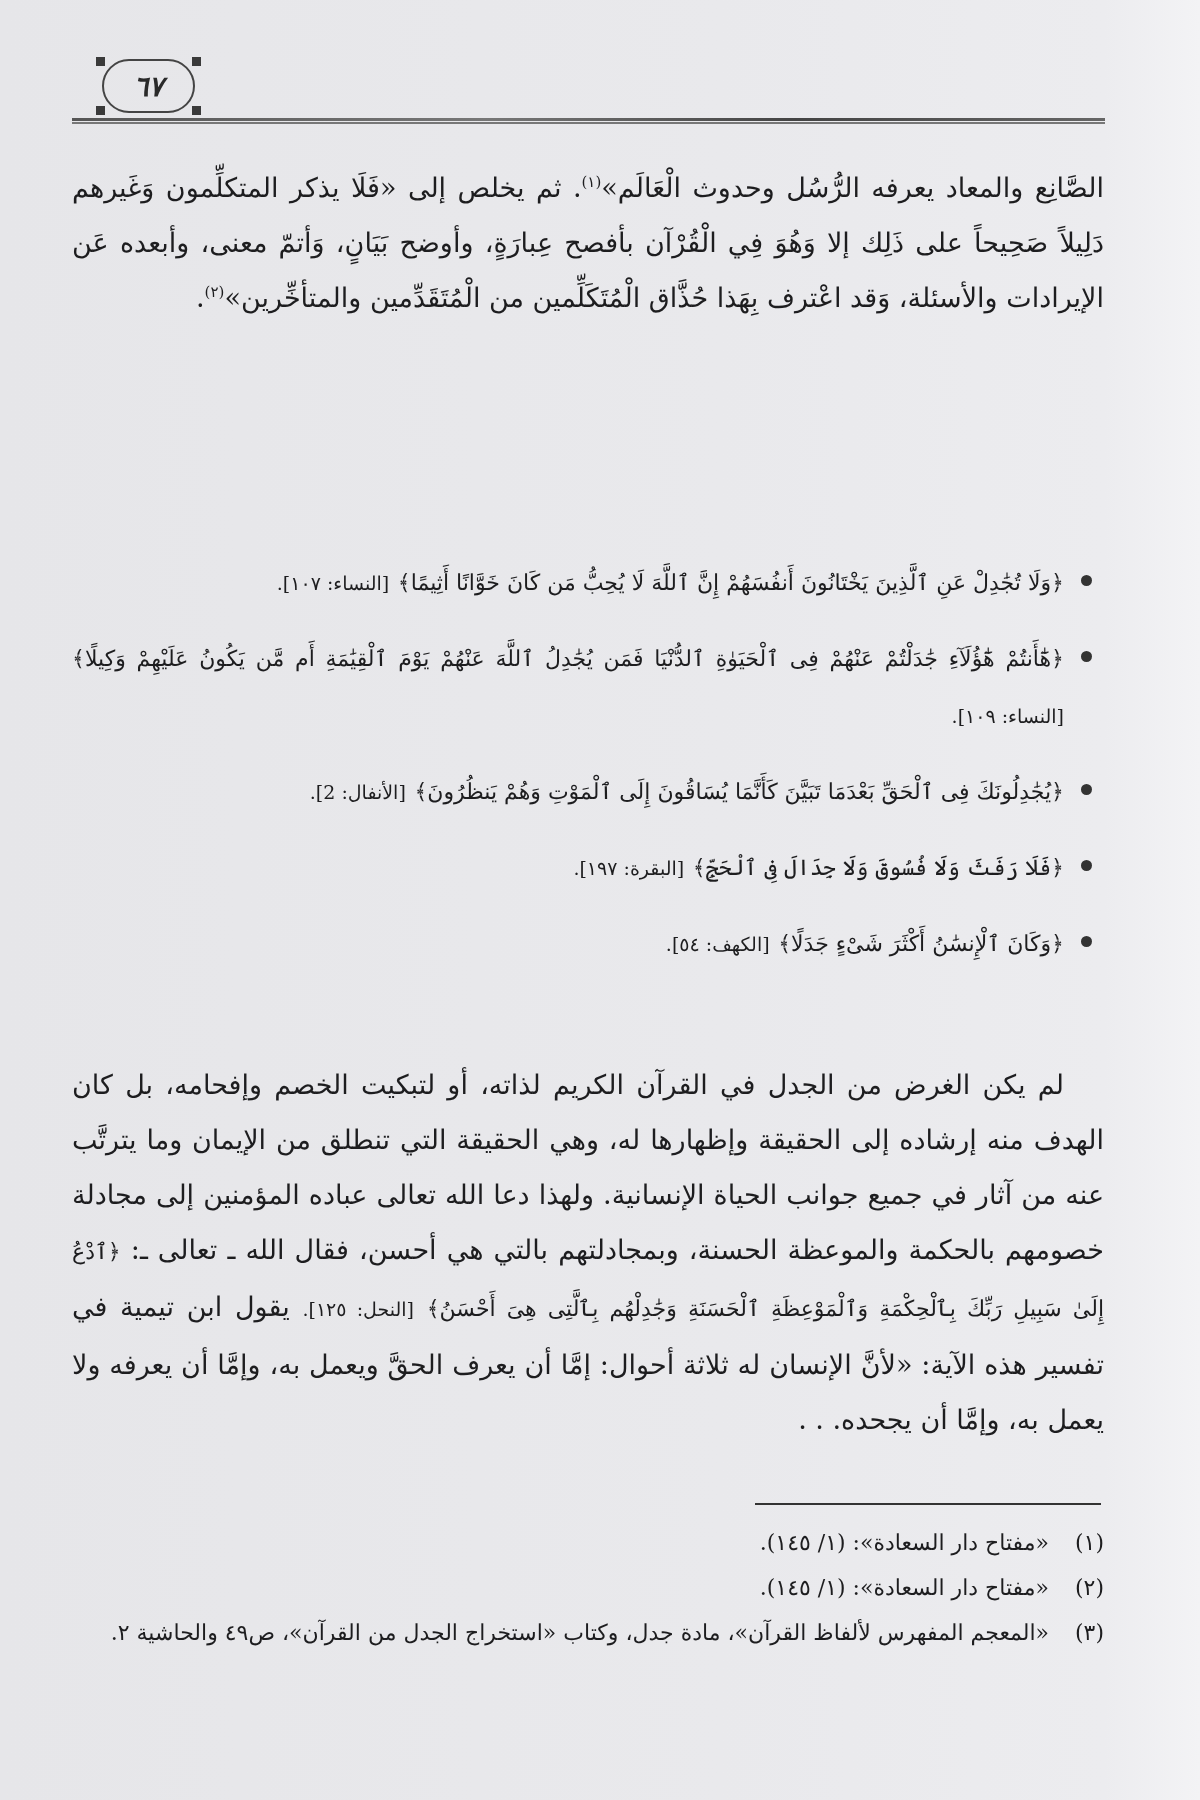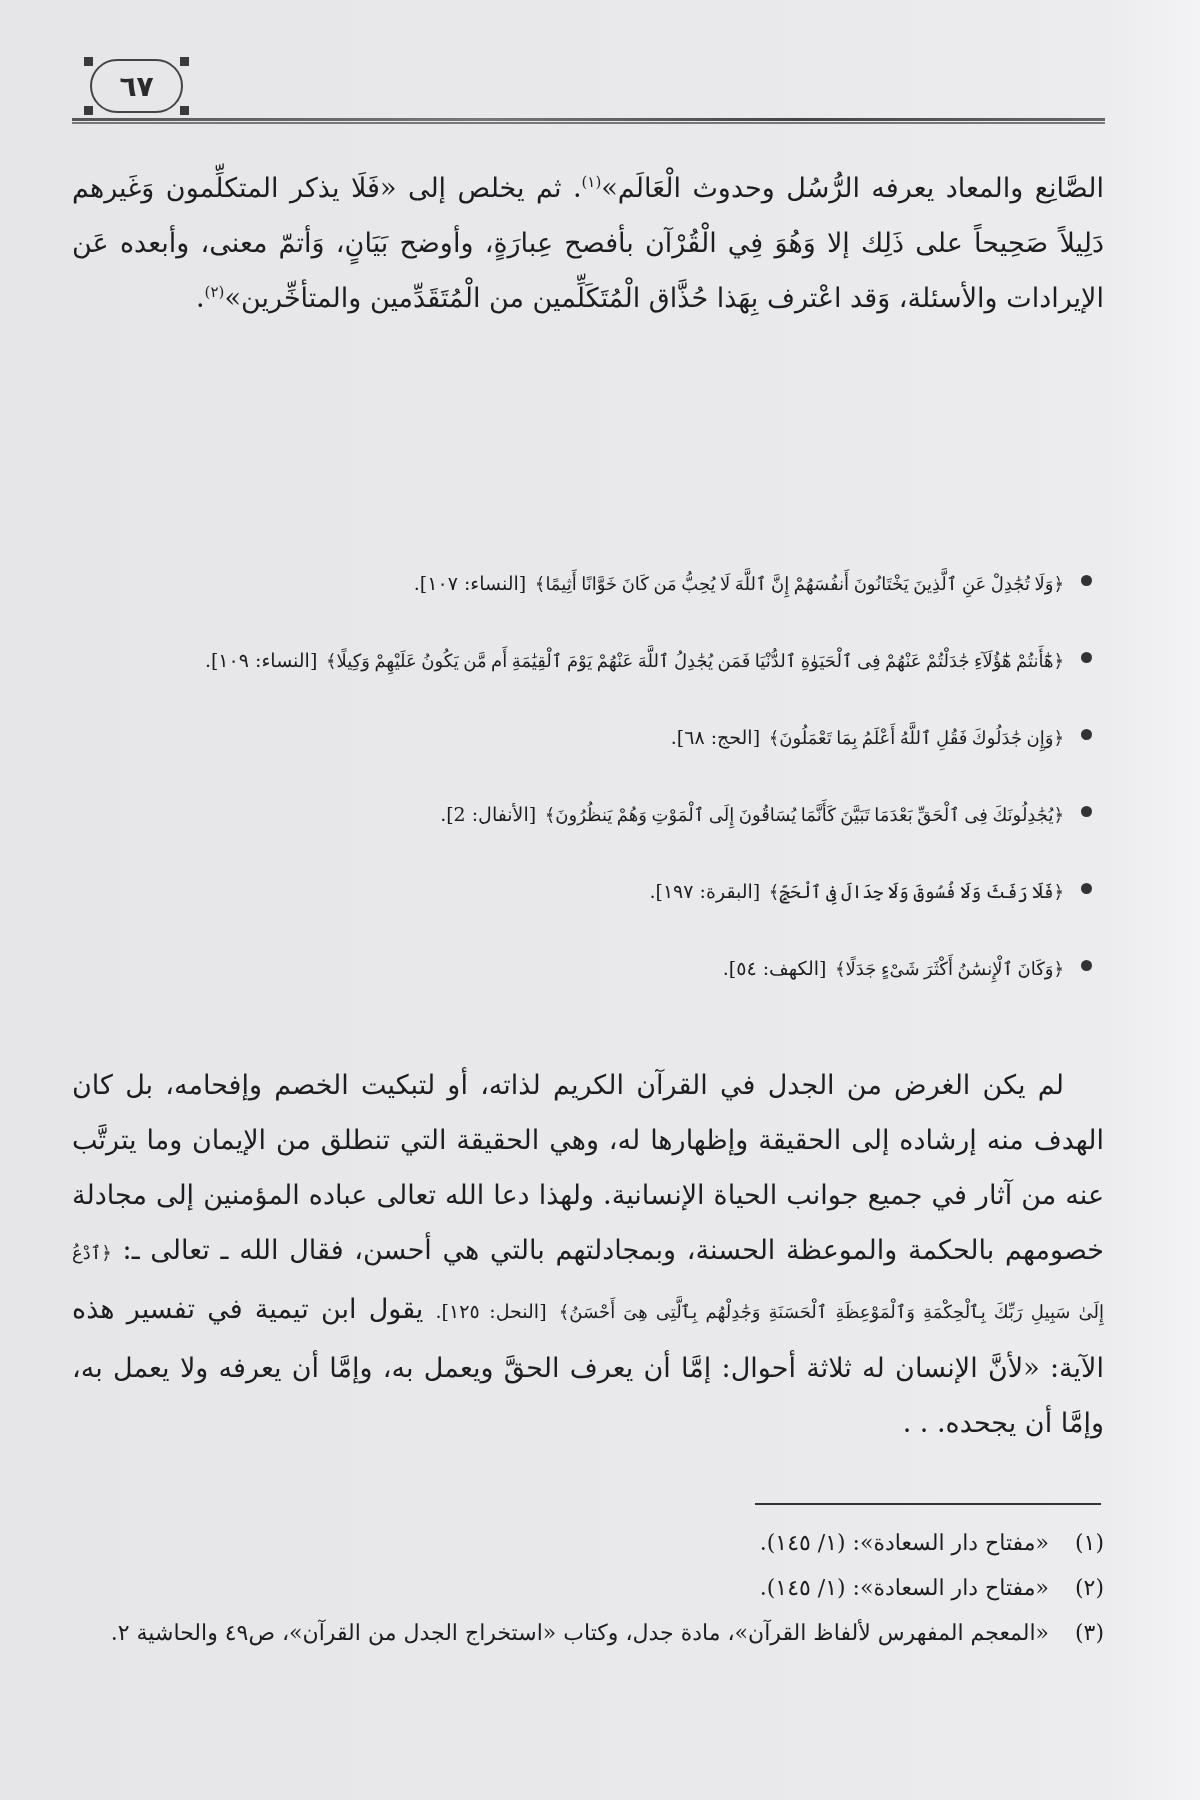--- a/index.html
+++ b/index.html
@@ -15,21 +15,21 @@
 
   
   .page-header { position: absolute; left: 72px; top: 52px; width: 1033px; height: 72px; }
   .header-title {
     position: absolute; right: 0; top: 14px;
     font-family: "DejaVu Sans", sans-serif; font-weight: bold;
     font-size: 25px; color: #1a1a1a; white-space: nowrap;
     text-shadow: 0 1px 0 rgba(0,0,0,0.15);
   }
   .page-number-box {
-    position: absolute; left: 12px; top: 5px; width: 105px; height: 58px;
+    position: absolute; left: 24px; top: 5px; width: 105px; height: 58px; font-style: italic;
   }
   .page-number-oval {
     position: absolute; left: 6px; top: 2px; right: 6px; bottom: 2px;
     border: 2px solid #444; border-radius: 30px; background: transparent;
     display: flex; align-items: center; justify-content: center;
   }
   .page-number {
     font-family: "DejaVu Sans", sans-serif; font-weight: bold; font-size: 28px; color: #2a2a2a;
   }
   .corner { position: absolute; width: 9px; height: 9px; background: #3a3a3a; }
@@ -46,21 +46,21 @@
   }
   .para { margin: 0; }
   .indent { text-indent: 40px; }
   sup.fn { font-size: 15px; line-height: 0; vertical-align: super; }
   .verse-list { list-style: none; margin: 0; padding: 0; }
   .verse-item { position: relative; padding-right: 40px; margin-bottom: 18px; line-height: 55px; }
   .bullet {
     position: absolute; right: 12px; top: 22px; width: 11px; height: 11px;
     border-radius: 50%; background: #333;
   }
-  .verse-text { font-size: 18px; font-family: Liberation Serif, serif; }
+  .verse-text { font-size: 22px; }
   .ref { font-size: 19px; }
 
   
   .footnote-rule { position: absolute; left: 755px; width: 346px; top: 1503px; height: 2px; background: #333; }
   .footnotes {
     position: absolute; left: 72px; width: 1032px; top: 1520px;
     font-size: 22px; line-height: 45px;
   }
   .fn-item { position: relative; padding-right: 55px; margin: 0; }
   .fn-num { position: absolute; right: 0; top: 0; }
@@ -100,25 +100,20 @@
         <span class="verse-text">﴿وَلَا تُجَٰدِلْ عَنِ ٱلَّذِينَ يَخْتَانُونَ أَنفُسَهُمْ إِنَّ ٱللَّهَ لَا يُحِبُّ مَن كَانَ خَوَّانًا أَثِيمًا﴾</span>
         <span class="ref">[النساء: ١٠٧].</span>
       </li>
       <li class="verse-item">
         <span class="bullet"></span>
         <span class="verse-text">﴿هَٰٓأَنتُمْ هَٰٓؤُلَآءِ جَٰدَلْتُمْ عَنْهُمْ فِى ٱلْحَيَوٰةِ ٱلدُّنْيَا فَمَن يُجَٰدِلُ ٱللَّهَ عَنْهُمْ يَوْمَ ٱلْقِيَٰمَةِ أَم مَّن يَكُونُ عَلَيْهِمْ وَكِيلًا﴾</span>
         <span class="ref">[النساء: ١٠٩].</span>
       </li>
       <li class="verse-item">
         <span class="bullet"></span>
-        <span class="verse-text">﴿وَإِن جَٰدَلُوكَ فَقُلِ ٱللَّهُ أَعْلَمُ بِمَا تَعْمَلُونَ﴾</span>
-        <span class="ref">[الحج: ٦٨].</span>
-      </li>
-      <li class="verse-item">
-        <span class="bullet"></span>
         <span class="verse-text">﴿يُجَٰدِلُونَكَ فِى ٱلْحَقِّ بَعْدَمَا تَبَيَّنَ كَأَنَّمَا يُسَاقُونَ إِلَى ٱلْمَوْتِ وَهُمْ يَنظُرُونَ﴾</span>
         <span class="ref">[الأنفال: 2].</span>
       </li>
       <li class="verse-item">
         <span class="bullet"></span>
         <span class="verse-text">﴿فَلَا رَفَثَ وَلَا فُسُوقَ وَلَا جِدَالَ فِى ٱلْحَجِّ﴾</span>
         <span class="ref">[البقرة: ١٩٧].</span>
       </li>
       <li class="verse-item">
         <span class="bullet"></span>

